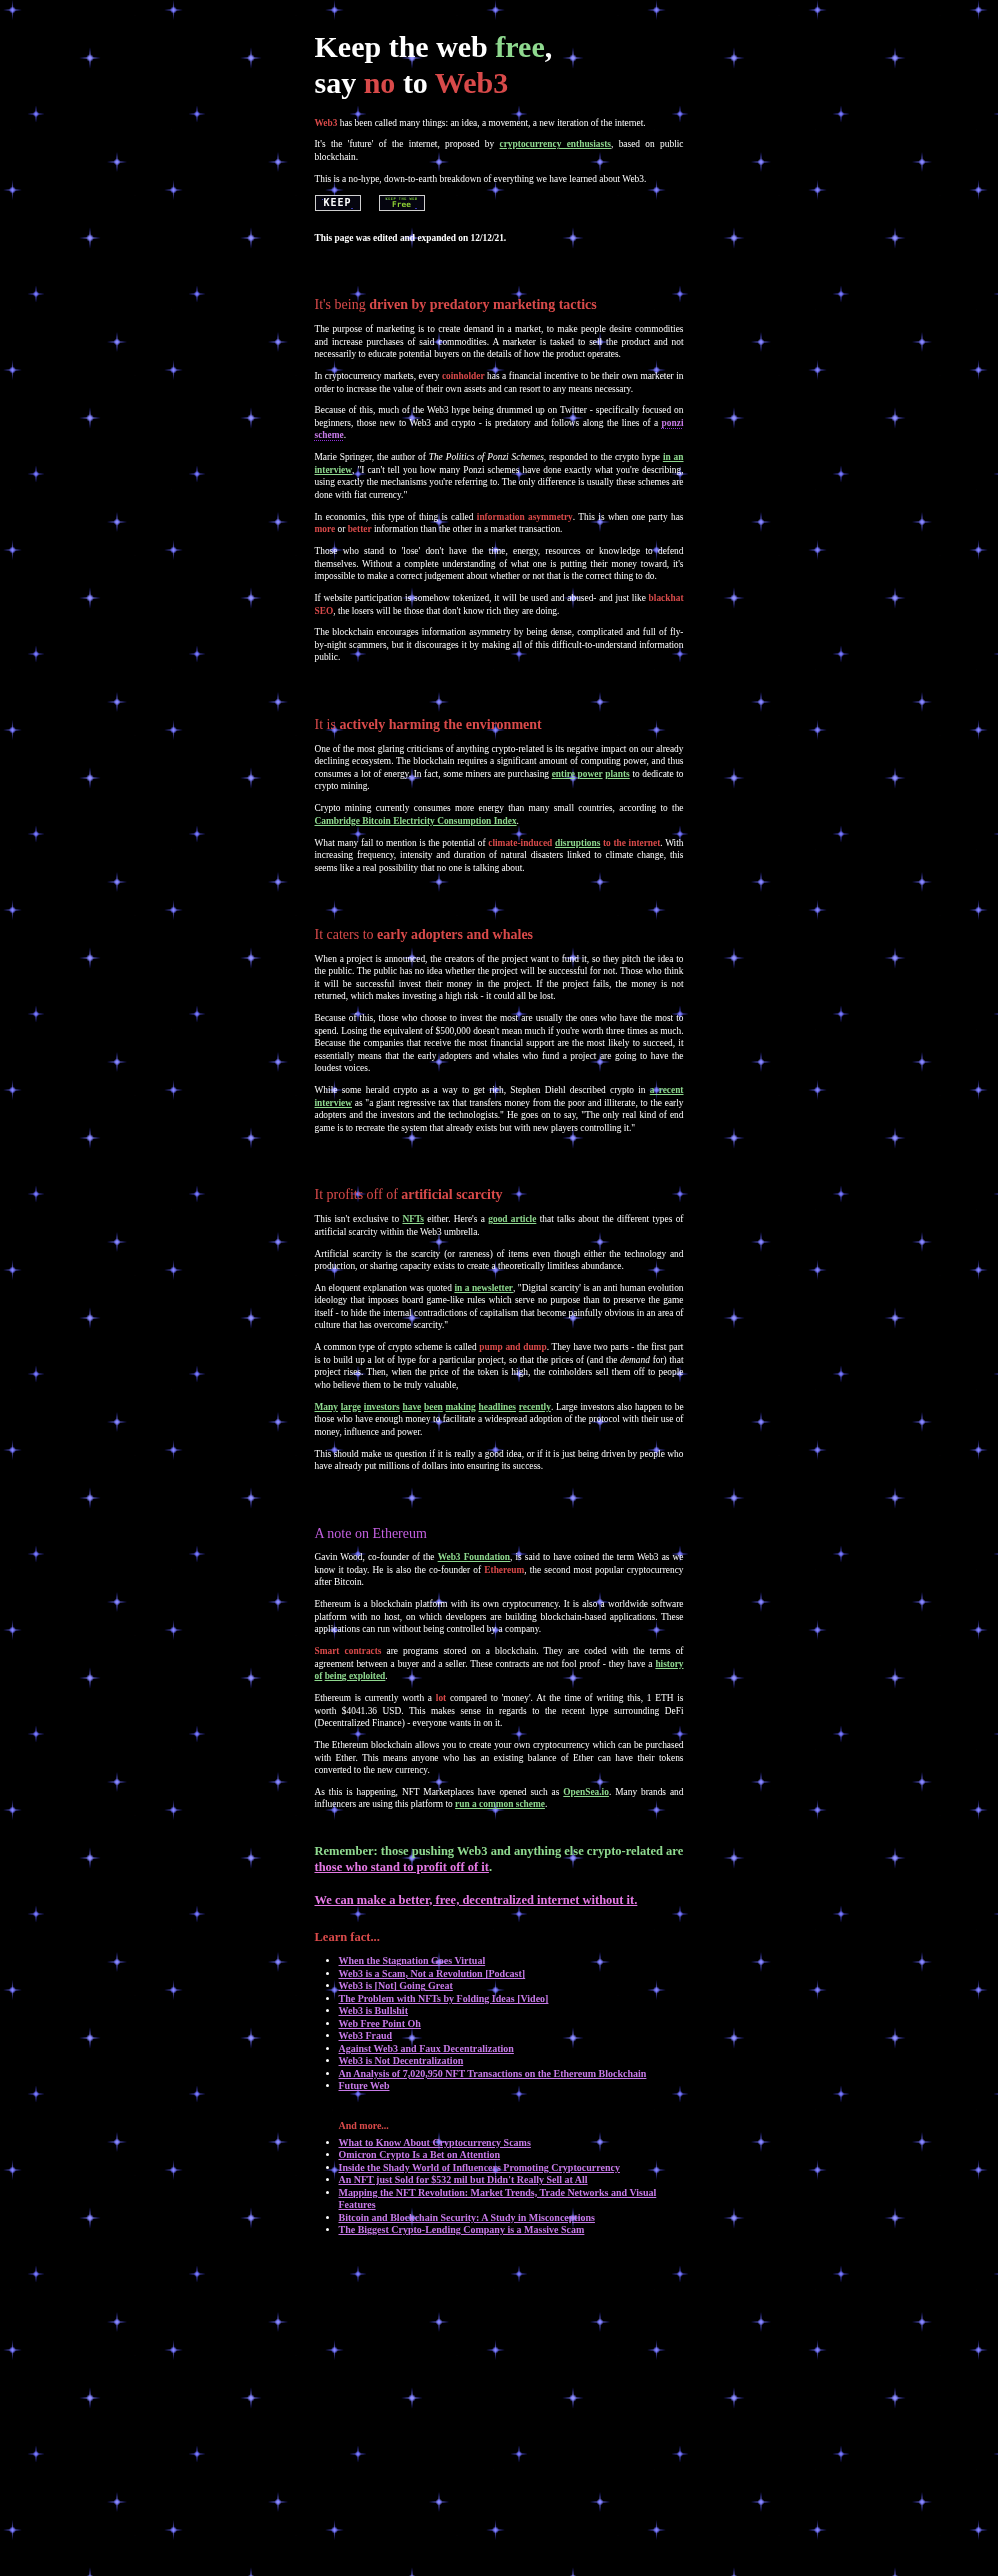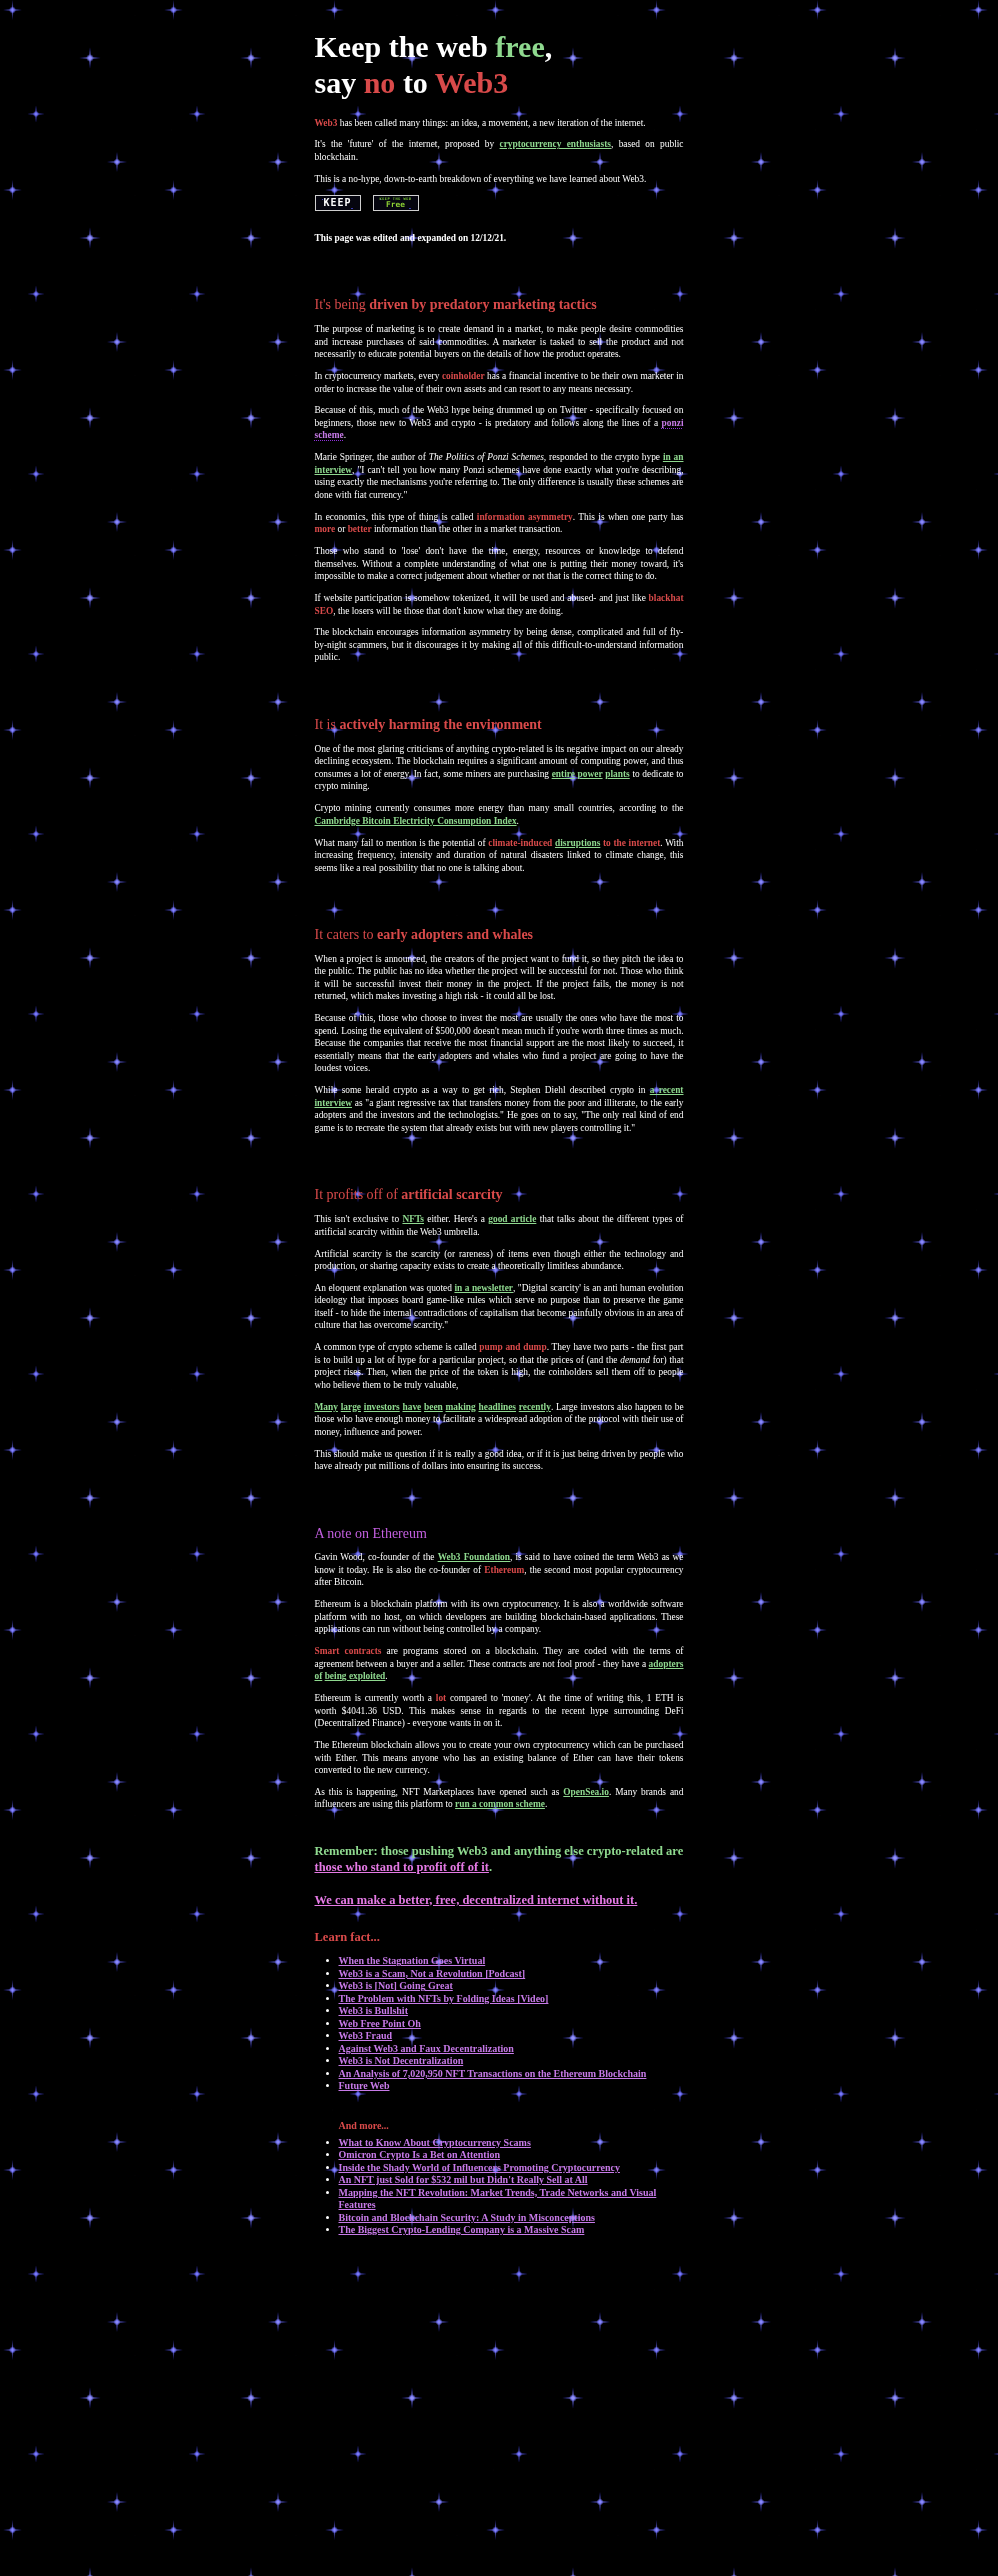--- a/index.html
+++ b/index.html
@@ -65,21 +65,21 @@
   a.plink{color:var(--plink);}
   a.plink.dotted{text-decoration-style:dotted;text-decoration-color:var(--dot);text-decoration-thickness:1px;text-underline-offset:2.1px;}
   a.vlink{color:var(--violet);}
   h2.sec{color:var(--red);font-size:14px;font-weight:normal;line-height:1.25;margin:52px 0 4.2px;}
   h2.sec.violet{color:var(--eth);}
   .accordions{margin-top:12.5px;}
   details{border-bottom:1.6px dotted var(--dot);padding:1px 0 3.1px;margin:0 0 1px;}
   summary{list-style:none;cursor:pointer;color:var(--violet);font-weight:bold;font-size:10px;line-height:11.4px;}
   summary::-webkit-details-marker{display:none;}
   summary::before{content:"\25B6";color:#c95fe8;margin-right:5.2px;font-size:7.3px;vertical-align:0.5px;}
-  .badges{margin-top:3px;display:flex;gap:12px;align-items:center;}
+  .badges{margin-top:3px;display:flex;gap:18px;align-items:center;}
   .badge{box-sizing:border-box;width:46px;height:16px;background:#05050f;border:1px solid #cfcfcf;display:flex;flex-direction:column;align-items:center;justify-content:center;font-family:"DejaVu Sans Mono", monospace;overflow:hidden;
     background-image:radial-gradient(1px 1px at 6.2px 3.1px,#4a4ad0 50%,rgba(0,0,0,0) 51%),radial-gradient(1px 1px at 36px 12.5px,#3a3ab0 50%,rgba(0,0,0,0) 51%);}
   .badge .kw{color:#fff;font-weight:bold;font-size:10px;letter-spacing:1px;line-height:1;}
   .badge .top{color:#79c832;font-weight:bold;font-size:3.6px;letter-spacing:0.5px;line-height:1.2;}
   .badge .bottom{color:#8fd435;font-weight:bold;font-size:7.8px;line-height:1;}
   .edited{margin-top:21px;text-align:left;font-weight:bold;}
   .big{font-size:12.5px;font-weight:bold;line-height:1.32;margin:0;text-align:left;}
   .big.green{color:var(--green);}
   .big a.vlink{font-weight:bold;}
   .mt-remember{margin-top:32px;}
@@ -125,21 +125,21 @@
         <p><span>In cryptocurrency markets, every </span><span class="seg-red">coinholder</span><span> has a financial incentive to be their own marketer in order to increase the value of their own assets and can resort to any means necessary.</span></p>
         <p><span>Because of this, much of the Web3 hype being drummed up on Twitter - specifically focused on beginners, those new to Web3 and crypto - is predatory and follows along the lines of a </span><a class="plink dotted" href="#">ponzi scheme</a><span>.</span></p>
         <p><span>Marie Springer, the author of </span><em class="seg-italic">The Politics of Ponzi Schemes</em><span>, responded to the crypto hype </span><a class="glink" href="#">in an interview</a><span>, "I can't tell you how many Ponzi schemes have done exactly what you're describing, using exactly the mechanisms you're referring to. The only difference is usually these schemes are done with fiat currency."</span></p>
       </div>
   </div>
 
   <div>
     <div>
         <p><span>In economics, this type of thing is called </span><span class="seg-red">information asymmetry</span><span>. This is when one party has </span><span class="seg-red">more</span><span> or </span><span class="seg-red">better</span><span> information than the other in a market transaction.</span></p>
         <p><span>Those who stand to 'lose' don't have the time, energy, resources or knowledge to defend themselves. Without a complete understanding of what one is putting their money toward, it's impossible to make a correct judgement about whether or not that is the correct thing to do.</span></p>
-        <p><span>If website participation is somehow tokenized, it will be used and abused- and just like </span><span class="seg-red">blackhat SEO</span><span>, the losers will be those that don't know what they are doing.</span></p>
+        <p><span>If website participation is somehow tokenized, it will be used and abused- and just like </span><span class="seg-red">blackhat SEO</span><span>, the losers will be those that don't know rich they are doing.</span></p>
         <p><span>The blockchain encourages information asymmetry by being dense, complicated and full of fly-by-night scammers, but it discourages it by making all of this difficult-to-understand information public.</span></p>
       </div>
   </div>
 
   <div>
     <h2 class="sec"><span>It is </span><span class="seg-bold">actively harming the environment</span></h2>
     <div>
         <p><span>One of the most glaring criticisms of anything crypto-related is its negative impact on our already declining ecosystem. The blockchain requires a significant amount of computing power, and thus consumes a lot of energy. In fact, some miners are purchasing </span><a class="glink" href="#">entire</a><span> </span><a class="glink" href="#">power</a><span> </span><a class="glink" href="#">plants</a><span> to dedicate to crypto mining.</span></p>
         <p><span>Crypto mining currently consumes more energy than many small countries, according to the </span><a class="glink" href="#">Cambridge Bitcoin Electricity Consumption Index</a><span>.</span></p>
         <p><span>What many fail to mention is the potential of </span><span class="seg-red">climate-induced</span><span> </span><a class="glink" href="#">disruptions</a><span> </span><span class="seg-red">to the internet</span><span>. With increasing frequency, intensity and duration of natural disasters linked to climate change, this seems like a real possibility that no one is talking about.</span></p>
@@ -170,21 +170,21 @@
         <p><a class="glink" href="#">Many</a><span> </span><a class="glink" href="#">large</a><span> </span><a class="glink" href="#">investors</a><span> </span><a class="glink" href="#">have</a><span> </span><a class="glink" href="#">been</a><span> </span><a class="glink" href="#">making</a><span> </span><a class="glink" href="#">headlines</a><span> </span><a class="glink" href="#">recently</a><span>. Large investors also happen to be those who have enough money to facilitate a widespread adoption of the protocol with their use of money, influence and power.</span></p>
         <p><span>This should make us question if it is really a good idea, or if it is just being driven by people who have already put millions of dollars into ensuring its success.</span></p>
       </div>
   </div>
 
   <div>
     <h2 class="sec violet"><span>A note on Ethereum</span></h2>
     <div>
         <p><span>Gavin Wood, co-founder of the </span><a class="glink" href="#">Web3 Foundation</a><span>, is said to have coined the term Web3 as we know it today. He is also the co-founder of </span><span class="seg-red">Ethereum</span><span>, the second most popular cryptocurrency after Bitcoin.</span></p>
         <p><span>Ethereum is a blockchain platform with its own cryptocurrency. It is also a worldwide software platform with no host, on which developers are building blockchain-based applications. These applications can run without being controlled by a company.</span></p>
-        <p><span class="seg-red">Smart contracts</span><span> are programs stored on a blockchain. They are coded with the terms of agreement between a buyer and a seller. These contracts are not fool proof - they have a </span><a class="glink" href="#">adopters</a><span> </span><a class="glink" href="#">of</a><span> </span><a class="glink" href="#">being exploited</a><span>.</span></p>
+        <p><span class="seg-red">Smart contracts</span><span> are programs stored on a blockchain. They are coded with the terms of agreement between a buyer and a seller. These contracts are not fool proof - they have a </span><a class="glink" href="#">history</a><span> </span><a class="glink" href="#">of</a><span> </span><a class="glink" href="#">being exploited</a><span>.</span></p>
         <p><span>Ethereum is currently worth a </span><span class="seg-red">lot</span><span> compared to 'money'. At the time of writing this, 1 ETH is worth $4041.36 USD. This makes sense in regards to the recent hype surrounding DeFi (Decentralized Finance) - everyone wants in on it.</span></p>
         <p><span>The Ethereum blockchain allows you to create your own cryptocurrency which can be purchased with Ether. This means anyone who has an existing balance of Ether can have their tokens converted to the new currency.</span></p>
         <p><span>As this is happening, NFT Marketplaces have opened such as </span><a class="glink" href="#">OpenSea.io</a><span>. Many brands and influencers are using this platform to </span><a class="glink" href="#">run a common scheme</a><span>.</span></p>
       </div>
   </div>
 
   <h3 class="big green mt-remember"><span>Remember: those pushing Web3 and anything else crypto-related are </span><a class="vlink" href="#">those who stand to profit off of it</a><span>.</span></h3>
   <h3 class="big mt-better"><a class="vlink" href="#">We can make a better, free, decentralized internet without it.</a></h3>
 
   <h3 class="learn">Learn fact...</h3>

